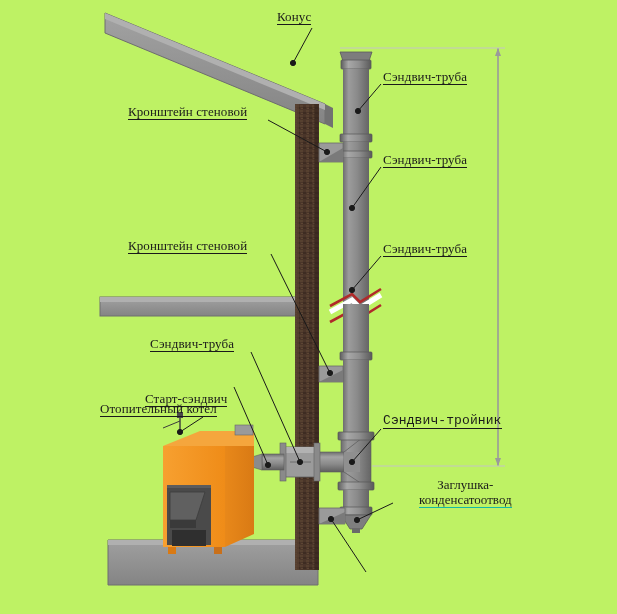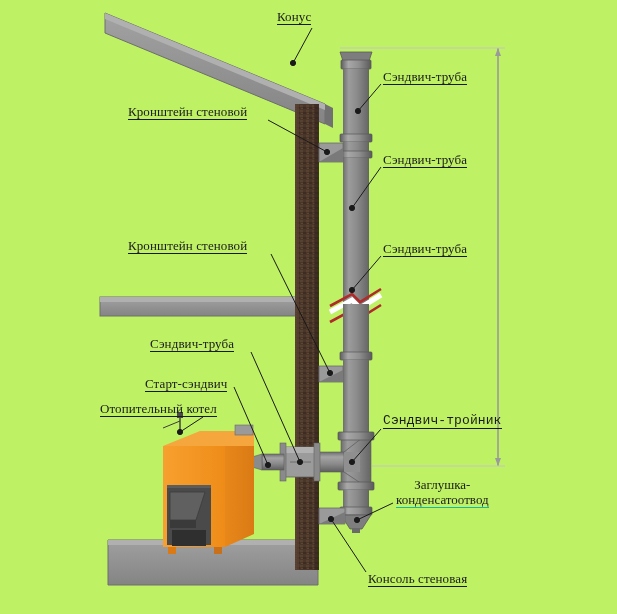--- a/index.html
+++ b/index.html
@@ -34,20 +34,21 @@
     border-bottom: 1px solid #1a1a1a;
     padding-bottom: 0px;
   }
   .lbl2 {
     position: absolute;
     font-family: "Liberation Serif", "DejaVu Serif", serif;
     font-size: 13px;
     color: #1a1a1a;
     line-height: 15px;
     text-align: center;
+    margin-left: 23px;
   }
   .lbl2 .l2 {
     display: block;
     border-bottom: 1px solid #14b8a6;
   }
 </style>
 </head>
 <body>
 
 <div id="stage">
@@ -268,23 +269,22 @@
     </g>
   </svg>
 
   <div class="lbl u" style="left:277px; top:9px;">Конус</div>
   <div class="lbl u" style="left:383px; top:69px;">Сэндвич-труба</div>
   <div class="lbl u" style="left:128px; top:104px;">Кронштейн стеновой</div>
   <div class="lbl u" style="left:383px; top:152px;">Сэндвич-труба</div>
   <div class="lbl u" style="left:383px; top:241px;">Сэндвич-труба</div>
   <div class="lbl u" style="left:128px; top:238px;">Кронштейн стеновой</div>
   <div class="lbl u" style="left:150px; top:336px;">Сэндвич-труба</div>
-  <div class="lbl u" style="left:145px; top:376px;">Старт-сэндвич</div>
+  <div class="lbl u" style="left:145px; top:391px;">Старт-сэндвич</div>
   <div class="lbl u" style="left:100px; top:401px;text-align:right;">Отопительный котел</div>
   <div class="lbl u" style="left:383px; top:413px;font-family:Liberation Mono, monospace;">Сэндвич-тройник</div>
-  <div class="lbl u" style="left:368px; top:571px;">Консоль стеновая</div>
 
   <div class="lbl2" style="left:396px; top:477px;">
     <span>Заглушка-</span>
     <span class="l2">конденсатоотвод</span>
   </div>
 
 </div>
 
 </body></html>

